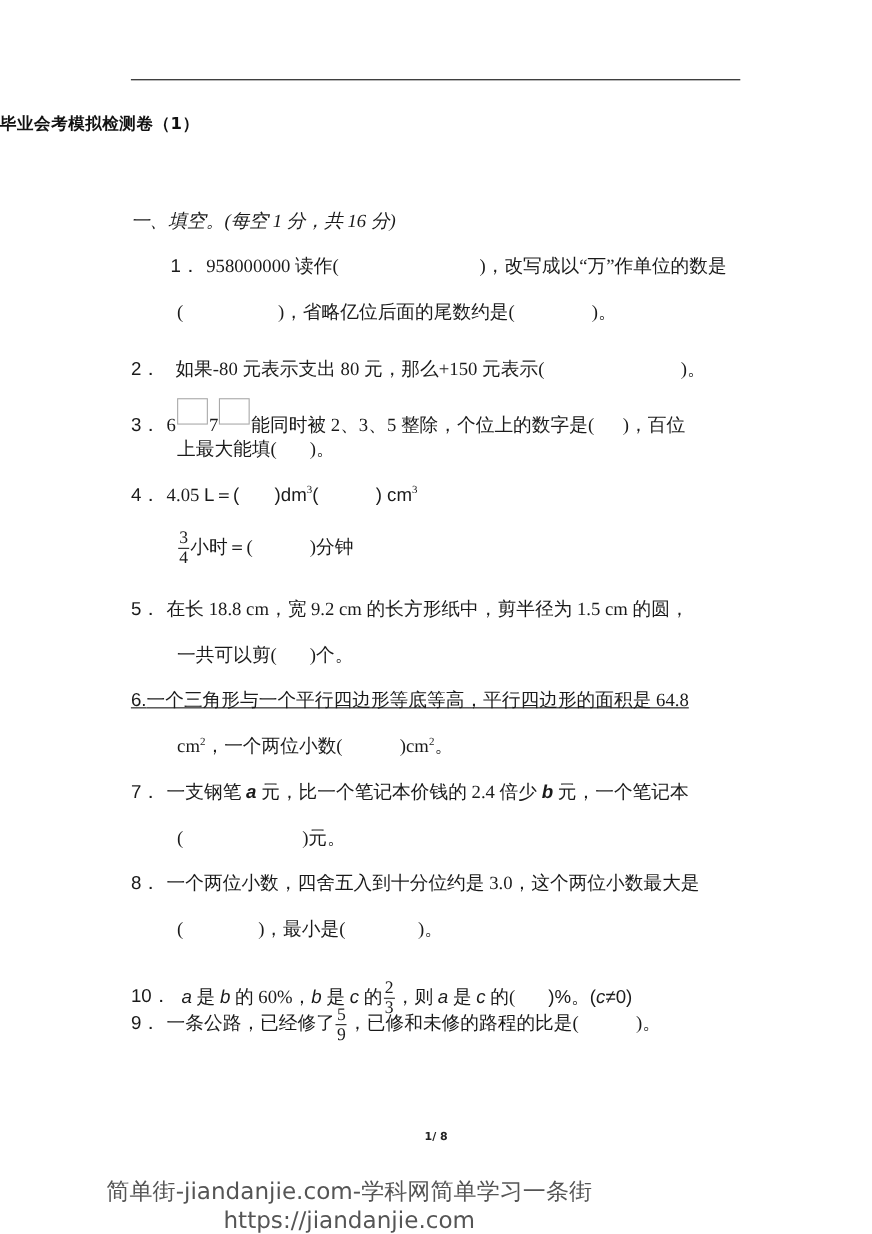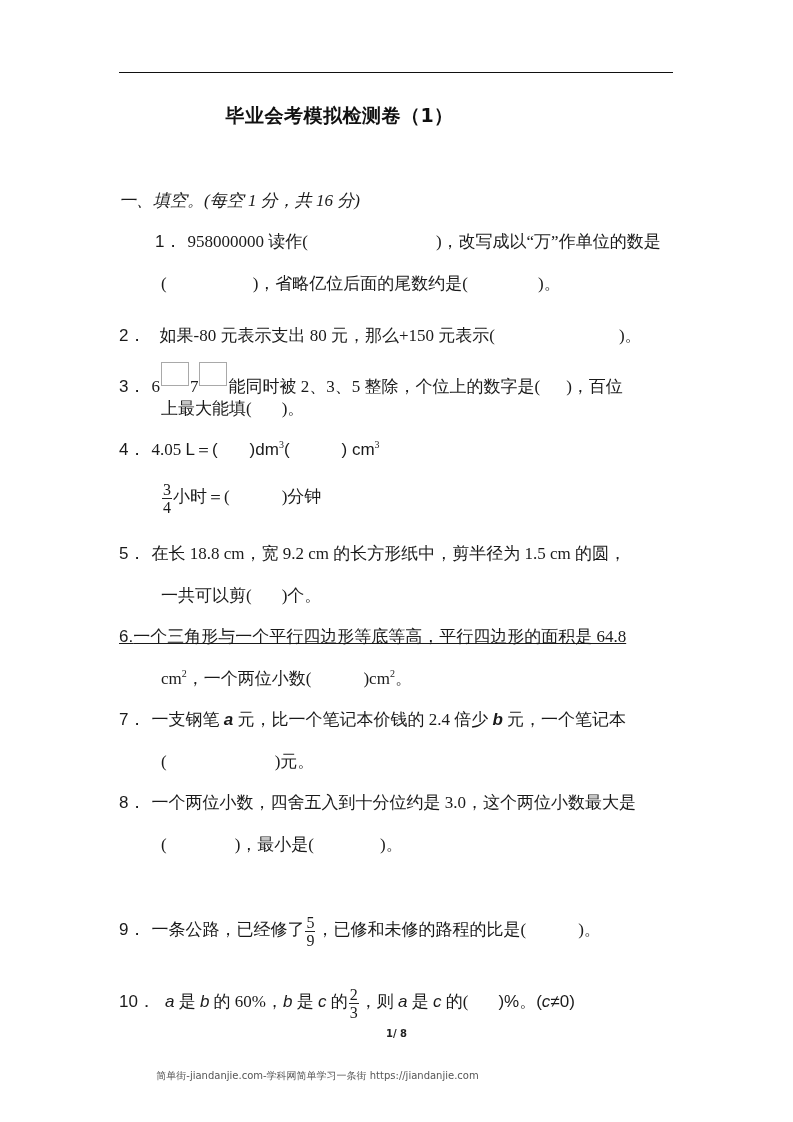--- a/index.html
+++ b/index.html
@@ -3,22 +3,22 @@
   <meta charset="utf-8">
   <style>
     html, body { margin: 0; padding: 0; }
     body {
       width: 793px; height: 1122px; background: #ffffff; position: relative;
       font-family: "Liberation Serif", "DejaVu Serif", serif; color: #1a1a1a;
       overflow: hidden;
     }
     .rule { position: absolute; left: 119px; top: 72px; width: 554px; height: 0; border-top: 1.3px solid #111; }
     .title {
-      position: absolute; left: 0; width: 679px; top: 103px; text-align: center;
-      font-family: "DejaVu Sans", sans-serif; font-weight: bold; font-size: 19px; letter-spacing: 0.5px; color: #111;
+      position: absolute; left: 0; width: 679px; top: 103px; 
+      font-family: "DejaVu Sans", sans-serif; font-weight: bold; font-size: 15px; letter-spacing: 0.5px; color: #111;
     }
     .line { position: absolute; left: 119px; font-size: 17px; white-space: nowrap; line-height: 22px; }
     .indent { left: 147px; margin-left: 14px; }
     .num { font-family: "Liberation Sans", "DejaVu Sans", sans-serif; margin-right: 6px; }
     .sans { font-family: "Liberation Sans", "DejaVu Sans", sans-serif; }
     .it { font-family: "Liberation Sans", "DejaVu Sans", sans-serif; font-style: italic; }
     .gap { display: inline-block; }
     .box {
       display: inline-block; width: 26px; height: 22px; border: 1px solid #a9a9a9;
       vertical-align: 6px; margin: 0 1px; background: #fff;
@@ -28,21 +28,21 @@
       display: inline-flex; flex-direction: column; align-items: center; vertical-align: middle;
       font-size: 16px; line-height: 17px; margin: 0 1px;
     }
     .frac .n { border-bottom: 1px solid #222; padding: 0 1px; }
     .pageno {
       position: absolute; left: 0; width: 793px; top: 1028px; text-align: center;
       font-family: "DejaVu Sans", sans-serif; font-size: 10px; font-weight: bold; color: #222;
     }
     .footer {
       position: absolute; left: 0; width: 635px; top: 1069px; text-align: center;
-      font-family: "DejaVu Sans", sans-serif; font-size: 10px; color: #555;
+      font-family: "DejaVu Sans", sans-serif; font-size: 21px; color: #555;
     }
   </style>
 </head>
 <body>
 
 <div class="rule"></div>
 
 <div class="title">毕业会考模拟检测卷（1）</div>
 
 <div class="line" style="top:190px;font-style:italic;">一、填空。(每空 1 分，共 16 分)</div>
@@ -103,21 +103,21 @@
   <span>(</span><span class="gap" style="width:68px"></span><span>)，最小是(</span><span class="gap" style="width:66px"></span><span>)。</span>
 </div>
 
 <div class="line" style="top:882px;margin-top:32px;">
   <span class="num">9．</span><span>一条公路，已经修了</span><span class="frac">
       <span class="n">5</span>
       <span>9</span>
     </span><span>，已修和未修的路程的比是(</span><span class="gap" style="width:52px"></span><span>)。</span>
 </div>
 
-<div class="line" style="top:986px;">
+<div class="line" style="top:890px;">
   <span class="num" style="margin-right:10px">10．</span><span class="it">a</span> <span>是</span> <span class="it">b</span> <span>的 60%，</span><span class="it">b</span> <span>是</span> <span class="it">c</span> <span>的</span><span class="frac">
       <span class="n">2</span>
       <span>3</span>
     </span><span>，则</span> <span class="it">a</span> <span>是</span> <span class="it">c</span> <span>的(</span><span class="gap" style="width:30px"></span><span class="sans">)%。(</span><span class="it">c</span><span class="sans">≠0)</span>
 </div>
 
 <div class="pageno">1/ 8</div>
 
 <div class="footer">简单街-jiandanjie.com-学科网简单学习一条街 https://jiandanjie.com</div>
 

